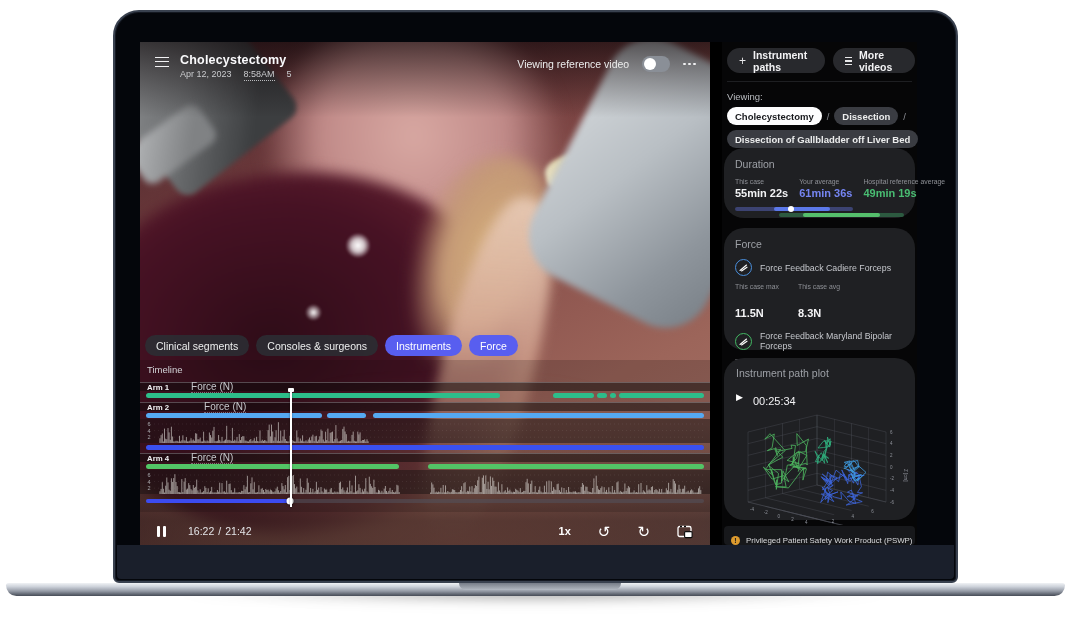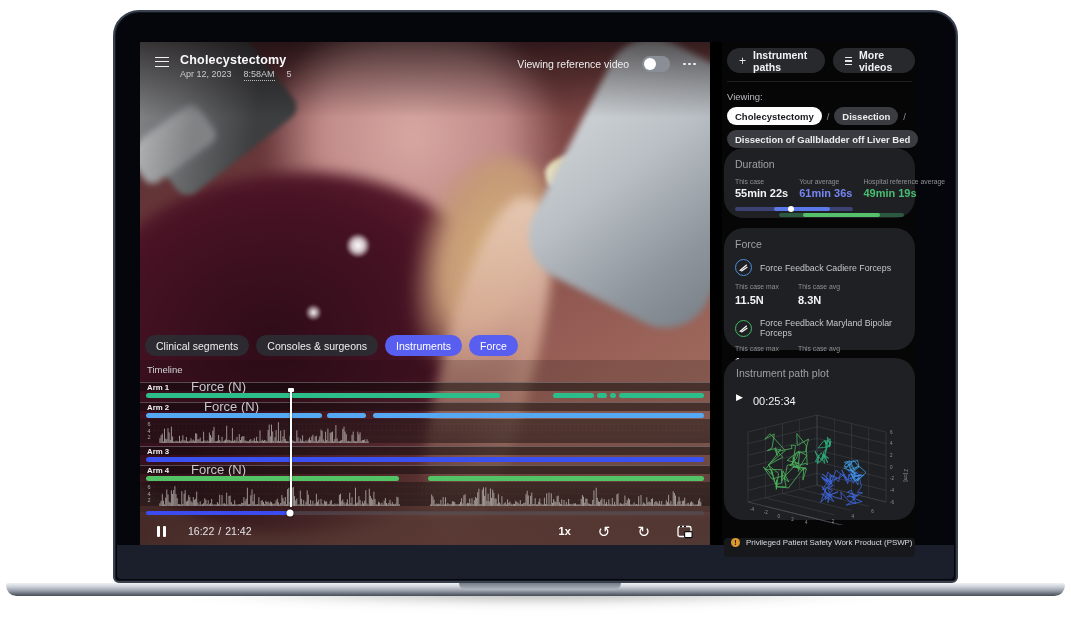--- a/index.html
+++ b/index.html
@@ -93,21 +93,21 @@
     font-size:10.5px; color:#eceded; background:rgba(43,45,51,.88); cursor:pointer; white-space:nowrap; }
   .tab.active { background:#585ef0; color:#fff; }
 
   
   .tl { position:absolute; left:0; top:318px; width:570px; height:152px; z-index:4;
     background:rgba(14,9,10,.18); }
   .tl-title { padding:4px 0 0 7px; color:#d3d4d8; font-size:9.5px; }
   .arm-strip { margin-top:0; height:9px; display:flex; align-items:center; gap:22px;
     padding-left:7px; background:rgba(12,9,9,.5); border-top:1px solid rgba(190,190,195,.35); }
   .arm-name { color:#f2f2f4; font-size:7.8px; font-weight:700; }
-  .arm-axis { color:#c6c7cb; font-size:13px; border-bottom:1px dotted rgba(200,200,205,.5);text-align:right; }
+  .arm-axis { color:#c6c7cb; font-size:10px; border-bottom:1px dotted rgba(200,200,205,.5);text-align:right; }
   .arm-bar { position:relative; height:5px; margin:2px 6px 0 6px; }
   .arm-bar .seg { position:absolute; top:0; bottom:0; border-radius:2.5px; }
   .wf-wrap { position:relative; margin:1px 0 0 0; background:rgba(24,18,18,.5); }
   .seekbar { position:relative; height:4px; margin:5px 6px 0 6px; border-radius:2px;
     background:rgba(82,82,92,.55); cursor:pointer; }
   .seek-fill { position:absolute; left:0; top:0; bottom:0; border-radius:2px; }
   .seek-dot { position:absolute; top:50%; width:7px; height:7px; border-radius:50%;
     background:#fff; transform:translate(-50%,-50%); box-shadow:0 0 3px rgba(0,0,0,.6); }
   .playhead { position:absolute; width:1.6px; background:#fff; top:30px; bottom:5px; z-index:6;
     box-shadow:0 0 2px rgba(0,0,0,.5); cursor:ew-resize; }
@@ -150,31 +150,31 @@
   .d-bar { position:absolute; height:4px; border-radius:2px; }
   .d-dot { position:absolute; width:6px; height:6px; border-radius:50%; background:#fff; transform:translate(-50%,-50%); }
 
   .card-force { top:186px; height:122px; }
   .f-row { display:flex; align-items:center; gap:8px; margin-top:9px; }
   .f-circle { width:17px; height:17px; border-radius:50%; border:1.6px solid; flex:none;
     display:flex; align-items:center; justify-content:center; }
   .f-name { color:#c6c8cd; font-size:8.8px; }
   .f-labels { display:flex; margin-top:7px; }
   .f-labels span { width:63px; font-size:6.8px; color:#8e9096; }
-  .f-values { display:flex; margin-top:4px;align-items:center; }
+  .f-values { display:flex; margin-top:17px;align-items:center; }
   .f-values span { width:63px; font-size:11px; font-weight:700; color:#f4f4f6; }
 
   .card-plot { top:316px; height:162px; padding:9px 8px; }
   .plot-play { display:flex; align-items:center; gap:10px; margin:7px 0 0 4px; cursor:pointer; }
   .play-tri { color:#fff; font-size:9px; }
   .play-time { color:#f2f2f4; font-size:11px;margin-top:9px; }
   .plot-svg { display:block; margin:0 auto; }
 
-  .disclaimer { position:absolute; left:2px; top:496px; width:191px; height:19px; border-radius:4px;
-    background:#17181b; display:flex; align-items:flex-start; gap:6px; padding:0 7px; }
+  .disclaimer { position:absolute; left:2px; top:484px; width:191px; height:19px; border-radius:4px;
+    background:#17181b; display:flex; align-items:flex-end; gap:6px; padding:0 7px; }
   .warn { width:9px; height:9px; border-radius:50%; background:#dc9a2e; color:#17181b;
     font-size:7px; font-weight:700; display:flex; align-items:center; justify-content:center; flex:none; }
   .disc-text { color:#d9dadd; font-size:7.9px; white-space:nowrap; }
 </style>
 </head>
 <body>
 
 <div class="stage">
   <div class="laptop-shadow2"></div>
   <div class="laptop-shadow1"></div>
@@ -256,23 +256,20 @@
               <div class="wf-wrap">
                 <svg width="558" height="24" style="display: block; margin: 0px 6px;">
                   <path d="M13.9 24V19.3M15.1 24V16.1M16.3 24V14.5M17.4 24V22.5M18.5 24V9.6M19.7 24V19.7M20.8 24V20.2M22.0 24V9.1M23.1 24V13.4M24.3 24V20.8M25.4 24V7.7M26.6 24V17.5M27.7 24V22.4M28.9 24V22.4M30.0 24V21.8M31.2 24V21.9M32.3 24V22.5M33.5 24V16.8M34.6 24V22.4M35.8 24V21.3M36.9 24V16.3M38.1 24V21.3M39.2 24V21.6M40.4 24V18.1M41.5 24V22.4M42.7 24V22.4M43.8 24V21.7M45.0 24V19.2M46.1 24V21.5M47.3 24V20.5M48.4 24V21.8M49.6 24V14.2M50.7 24V14.7M51.9 24V20.3M53.0 24V20.3M54.2 24V18.6M55.3 24V22.4M56.5 24V22.4M57.6 24V12.7M58.8 24V21.5M59.9 24V22.4M61.1 24V21.4M62.2 24V22.2M63.4 24V13.5M64.5 24V16.1M65.7 24V18.5M66.8 24V11.7M68.0 24V7.9M69.1 24V22.1M70.3 24V22.2M71.4 24V21.8M72.6 24V16.0M73.7 24V21.1M74.9 24V22.5M76.0 24V17.9M77.2 24V22.2M78.4 24V21.5M79.5 24V20.5M80.7 24V6.8M81.8 24V21.1M83.0 24V20.8M84.1 24V21.3M85.3 24V21.9M86.4 24V8.9M87.6 24V21.9M88.7 24V20.7M89.9 24V21.7M91.0 24V17.9M92.2 24V22.3M93.3 24V15.1M94.5 24V21.1M95.6 24V18.0M96.8 24V17.0M97.9 24V17.3M99.1 24V21.6M100.2 24V21.7M101.4 24V22.3M102.5 24V22.5M103.7 24V20.9M104.8 24V20.0M106.0 24V22.2M107.1 24V21.4M108.3 24V19.2M109.4 24V22.1M110.6 24V17.8M111.7 24V22.0M112.9 24V22.4M114.0 24V11.4M115.2 24V21.9M116.3 24V20.7M117.5 24V21.9M118.6 24V21.0M119.8 24V21.5M120.9 24V22.4M122.1 24V11.1M123.2 24V5.6M124.4 24V17.4M125.5 24V5.6M126.7 24V12.5M127.8 24V21.8M129.0 24V18.3M130.1 24V11.2M131.3 24V21.7M132.4 24V3.2M133.6 24V22.1M134.7 24V11.6M135.9 24V21.6M137.0 24V17.4M138.2 24V10.8M139.3 24V20.0M140.5 24V22.1M141.6 24V22.4M142.8 24V22.4M143.9 24V16.8M145.1 24V12.2M146.2 24V21.1M147.4 24V21.9M148.5 24V22.5M149.7 24V22.5M150.8 24V11.4M152.0 24V18.4M153.1 24V22.5M154.3 24V19.5M155.4 24V21.7M156.6 24V16.3M157.7 24V22.4M158.9 24V22.4M160.0 24V21.3M161.2 24V22.5M162.3 24V20.5M163.5 24V18.5M164.6 24V21.3M165.8 24V17.5M166.9 24V15.7M168.1 24V22.1M169.2 24V17.4M170.4 24V16.8M171.5 24V22.4M172.7 24V20.7M173.8 24V17.3M175.0 24V10.5M176.1 24V12.0M177.3 24V20.5M178.4 24V22.5M179.6 24V12.7M180.7 24V21.1M181.9 24V9.6M183.0 24V22.3M184.2 24V13.8M185.3 24V13.2M186.5 24V12.6M187.6 24V22.4M188.8 24V20.1M189.9 24V6.1M191.1 24V19.5M192.2 24V22.4M193.4 24V22.3M194.5 24V21.7M195.7 24V21.0M196.8 24V9.9M198.0 24V7.6M199.1 24V12.5M200.3 24V15.2M201.4 24V22.5M202.6 24V21.8M203.7 24V22.4M204.9 24V22.4M206.0 24V15.9M207.2 24V12.6M208.3 24V21.8M209.5 24V22.4M210.6 24V22.4M211.8 24V12.6M212.9 24V15.4M214.1 24V13.4M215.2 24V22.0M216.4 24V21.0M217.5 24V21.0M218.7 24V20.3M219.8 24V22.5M221.0 24V20.3M222.1 24V22.3" stroke="rgba(242,240,236,0.8)" stroke-width="0.7" fill="none"></path>
                   <line x1="8" x2="558" y1="5" y2="5" stroke="rgba(255,255,255,0.08)" stroke-dasharray="1 3"></line>
                   <text x="1.5" y="7" fill="#a9aaae" font-size="5.5">6</text>
                   <line x1="8" x2="558" y1="11.6" y2="11.6" stroke="rgba(255,255,255,0.08)" stroke-dasharray="1 3"></line>
                   <text x="1.5" y="13.6" fill="#a9aaae" font-size="5.5">4</text>
                   <line x1="8" x2="558" y1="18.2" y2="18.2" stroke="rgba(255,255,255,0.08)" stroke-dasharray="1 3"></line>
                   <text x="1.5" y="20.2" fill="#a9aaae" font-size="5.5">2</text>
                 </svg>
-              </div>
-              <div class="arm-strip" style="margin-top: 3px;">
-                <span class="arm-name">Arm 3</span>
               </div>
               <div class="arm-bar">
                 <div class="seg" style="left: 0%; width: 100%; background: rgb(58, 80, 240);"></div>
               </div>
               <div class="arm-strip" style="margin-top: 3px;">
                 <span class="arm-name">Arm 4</span>
                 <span class="arm-axis">Force (N)</span>
               </div>
               <div class="arm-bar">
                 <div class="seg" style="left: 0%; width: 45.3%; background: rgb(83, 196, 102);"></div>

